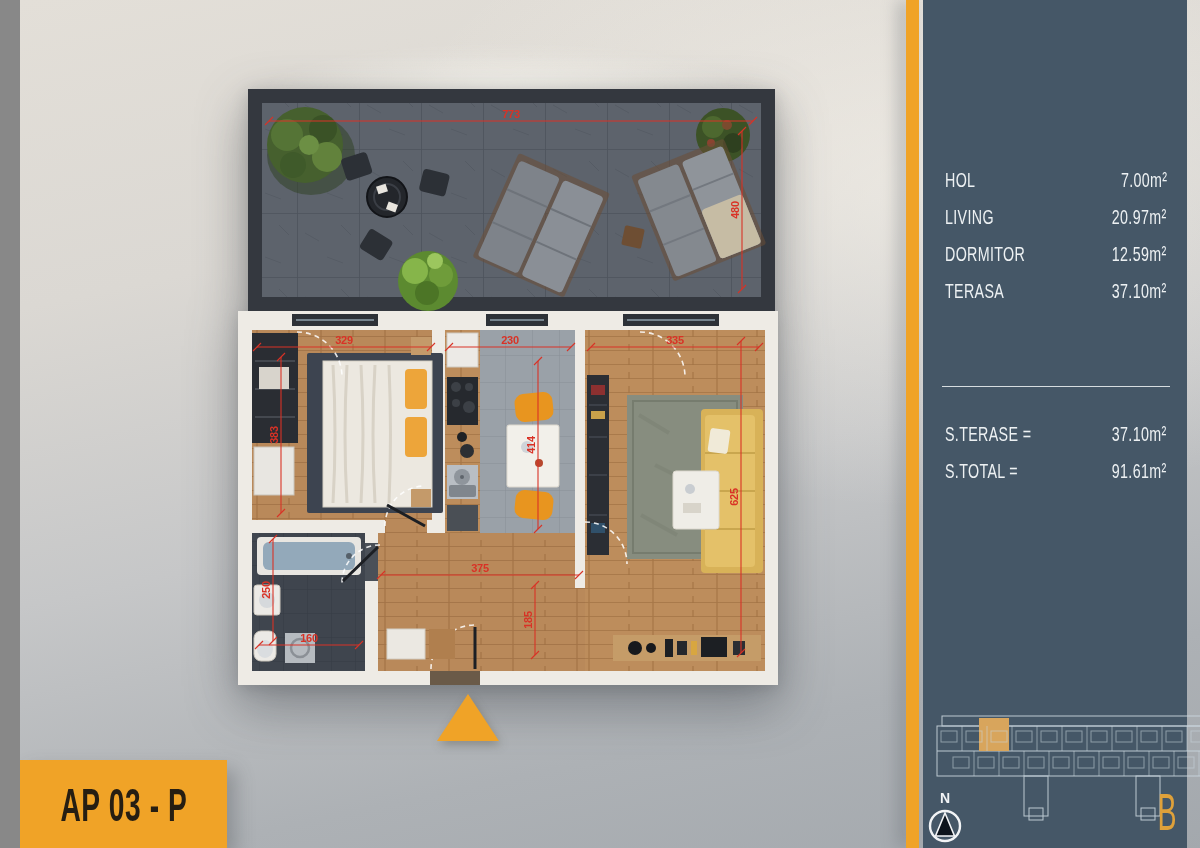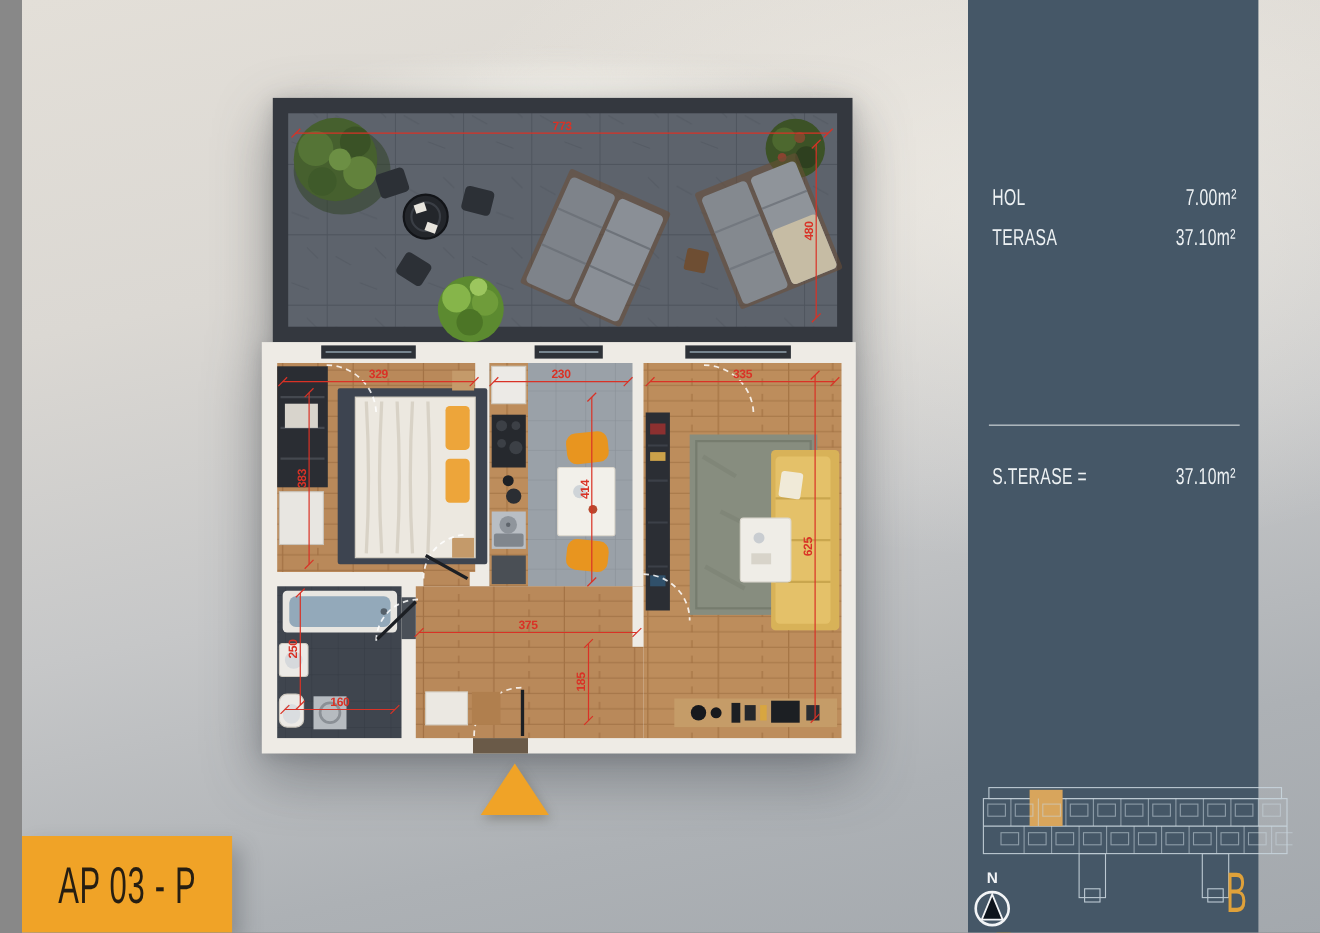--- a/index.html
+++ b/index.html
@@ -19,28 +19,28 @@
   svg.plan{position:absolute;left:215px;top:85px;
     filter:drop-shadow(0 18px 26px rgba(48,53,60,.38)) drop-shadow(0 4px 8px rgba(48,53,60,.22));}
   .dim{stroke:var(--dimension-red);stroke-width:1.1;fill:none}
   .dimlabel{font-family:"Liberation Sans",sans-serif;font-size:11px;font-weight:bold;
     fill:var(--dimension-red);text-anchor:middle;letter-spacing:-.3px}
   .arc{stroke:#fff;stroke-width:1.6;stroke-dasharray:5 4;opacity:.85;fill:none}
   .entry-arrow{position:absolute;left:417px;top:694px;width:0;height:0;
     border-left:31px solid transparent;border-right:31px solid transparent;
     border-bottom:47px solid var(--accent);filter:drop-shadow(2px 4px 5px rgba(60,55,40,.3));}
   
-  .ap-label{position:absolute;left:0;top:760px;width:191px;height:88px;background:var(--accent);
-    display:flex;align-items:center;justify-content:center;box-shadow:8px 10px 18px rgba(70,72,76,.33);}
+  .ap-label{position:absolute;left:0;top:760px;width:207px;height:88px;background:var(--accent);
+    display:flex;align-items:center;justify-content:center;box-shadow:8px 10px 18px rgba(70,72,76,.33);font-weight:bold;}
   .ap-label .cond{font-size:47px;color:#261e12;letter-spacing:1px;transform:scaleX(.6);transform-origin:center}
   .cond{display:inline-block;white-space:nowrap}
   
   .accent-stripe{position:absolute;left:886px;top:0;width:13px;height:848px;background:var(--accent);
     box-shadow:-8px 0 16px rgba(90,94,100,.35);}
-  .sidebar{position:absolute;left:860px;top:0;width:264px;height:848px;background:var(--panel);color:var(--sidebar-text)}
+  .sidebar{position:absolute;left:903px;top:0;width:264px;height:848px;background:var(--panel);color:var(--sidebar-text)}
   .room-list{position:absolute;top:162px;left:22px;right:20px}
   .room-list .row,.totals .row{display:flex;justify-content:space-between;align-items:center;height:36.8px;
     font-size:21px;letter-spacing:.5px}
   .row .l{transform:scaleX(.68);transform-origin:left center}
   .row .r{transform:scaleX(.68);transform-origin:right center}
   .separator{position:absolute;top:386px;left:19px;right:17px;height:1px;background:rgba(240,244,246,.85)}
   .totals{position:absolute;top:416px;left:22px;right:20px}
   svg.keyplan{position:absolute;left:9px;top:700px}
   svg.compass{position:absolute;left:2px;top:790px}
   .bletter{position:absolute;right:10px;bottom:6px}
@@ -309,29 +309,41 @@
   </div>
 
   <div class="accent-stripe"></div>
   <aside class="sidebar">
     <div class="room-list">
         <div class="row">
           <span class="cond l">HOL</span>
           <span class="cond r">7.00m²</span>
         </div>
         <div class="row">
+          <span class="cond l">LIVING</span>
+          <span class="cond r">20.97m²</span>
+        </div>
+        <div class="row">
+          <span class="cond l">DORMITOR</span>
+          <span class="cond r">12.59m²</span>
+        </div>
+        <div class="row">
           <span class="cond l">TERASA</span>
           <span class="cond r">37.10m²</span>
         </div>
       </div>
     <div class="separator"></div>
     <div class="totals">
         <div class="row">
           <span class="cond l">S.TERASE =</span>
           <span class="cond r">37.10m²</span>
+        </div>
+        <div class="row">
+          <span class="cond l">S.TOTAL =</span>
+          <span class="cond r">91.61m²</span>
         </div>
       </div>
 
     <svg class="keyplan" width="286" height="145" viewBox="0 0 286 145">
       <g stroke="var(--keyplan-line)" fill="none" opacity=".9" stroke-width="1">
         <rect x="10" y="16" width="266" height="10"></rect>
         <rect x="5" y="26" width="276" height="50"></rect>
         <path d="M5 51h276"></path>
         <rect x="92" y="76" width="24" height="40"></rect>
         <rect x="204" y="76" width="24" height="40"></rect>

